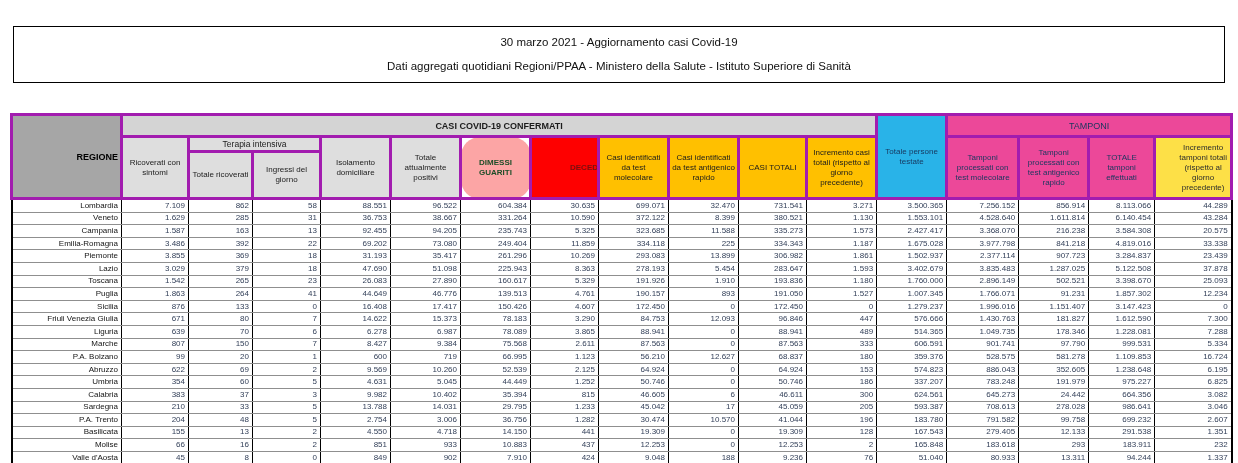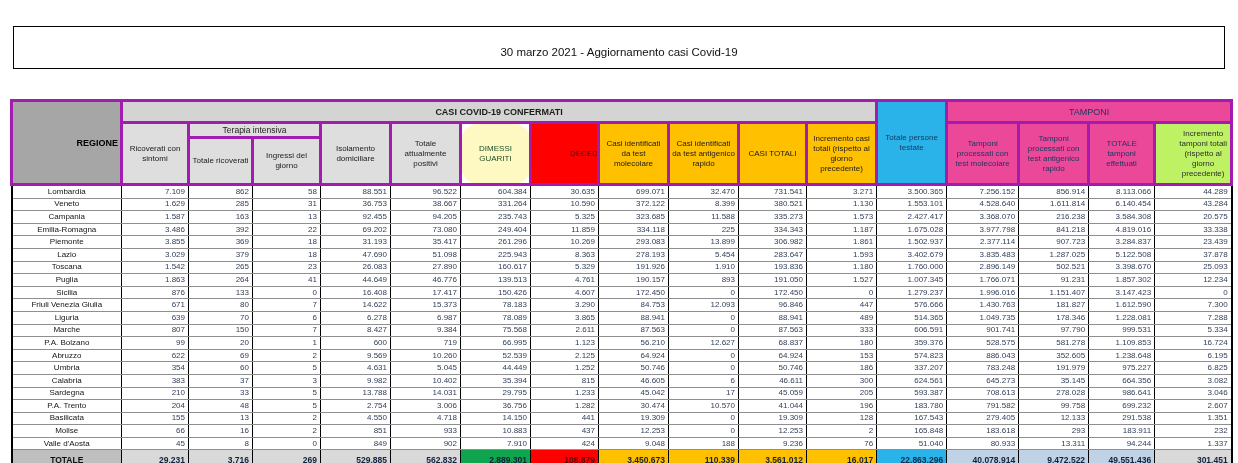--- a/index.html
+++ b/index.html
@@ -1,54 +1,55 @@
 <!DOCTYPE html>
 <html><head>
 <meta charset="utf-8">
 <style>
   html,body{margin:0;padding:0;background:#fff;width:1238px;height:463px;overflow:hidden;
     font-family:"Liberation Sans", sans-serif;}
   .title-box{margin:26px 13px 0 13px;border:1px solid #000;padding:9px 4px 10px 4px;}
-  .title-line{text-align:center;font-size:11.5px;color:#111;margin-top:10px;}
+  .title-line{text-align:center;font-size:11.5px;color:#111;}
   .title-line + .title-line{margin-top:12px;}
   table.covid{margin:30px 0 0 10px;border-collapse:collapse;border:2px solid #000;table-layout:fixed;width:1220px;}
   th,td{overflow:hidden;}
   thead th{border:3px solid #a21caf;font-weight:normal;padding:1px 2px;color:#1b1b1b;}
   .band{height:22px;font-size:9px;font-weight:bold;}
   .band-gray{background:#d4d4d4;font-weight:bold;}
   .subband{height:13px;font-size:8.5px;}
   .hdr{font-size:8px;line-height:1.25;}
   .row3 th{height:42px;}
   .bg-hgray{background:#dedede;}
   .bg-regione{background:#a6a6a6;font-weight:bold;font-size:9px;color:#000;text-align:right;}
-  .bg-green{background:#fef9c3;color:#1c4d27;font-weight:normal;border-radius:19px;}
+  .bg-green{background:#fca5a5;color:#1c4d27;font-weight:bold;border-radius:19px;}
   .bg-red{background:#fe0000;color:#7a0f0f;font-weight:bold;padding-left:38px;}
   .bg-yellow{background:#ffc000;color:#1b1b1b;}
   .bg-cyan{background:#29b3e8;color:#17375e;}
   .bg-blue{background:#ec4899;color:#17375e;}
-  .bg-bluepale{background:#bef264;color:#2c2c2c;padding-left:22px;}
+  .bg-bluepale{background:#fde047;color:#2c2c2c;padding-left:22px;}
   tbody td{border-left:1px solid #000;border-right:1px solid #000;border-top:1px solid #8f8f8f;border-bottom:1px solid #8f8f8f;
     height:11.6px;padding:0 3px;font-size:8px;line-height:1;background:#fff;}
-  tbody td.region{text-align:center;color:#141414;}
+  tbody td.region{text-align:right;color:#141414;}
   tbody td.num{text-align:right;color:#34415a;}
   tr.totrow td{border:1px solid #000;height:19px;font-size:8.5px;font-weight:bold;color:#101010;}
   tr.totrow td.num{color:#10203a;}
   td.t-lbl{background:#bfbfbf;text-align:center;}
   td.t-gray{background:#d9d9d9;}
   td.t-green{background:#10a44f;}
   td.t-red{background:#fe0000;color:#5d0606 !important;}
   td.t-yellow{background:#ffc000;}
   td.t-cyan{background:#29b3e8;color:#0d2c4e !important;}
   td.t-blue{background:#bfd2e6;}
 </style>
 </head>
 <body>
 
 <div class="title-box">
   <div class="title-line">30 marzo 2021 - Aggiornamento casi Covid-19</div>
+  <div class="title-line">Dati aggregati quotidiani Regioni/PPAA - Ministero della Salute - Istituto Superiore di Sanità</div>
 </div>
 
 <table class="covid">
   <colgroup>
     <col style="width:110px">
       <col style="width:67px">
       <col style="width:64px">
       <col style="width:68px">
     <col style="width:70px">
       <col style="width:70px">
@@ -386,21 +387,21 @@
         <td class="num">9.982</td>
         <td class="num">10.402</td>
         <td class="num">35.394</td>
         <td class="num">815</td>
         <td class="num">46.605</td>
         <td class="num">6</td>
         <td class="num">46.611</td>
         <td class="num">300</td>
         <td class="num">624.561</td>
         <td class="num">645.273</td>
-        <td class="num">35.145</td>
+        <td class="num">24.442</td>
         <td class="num">664.356</td>
         <td class="num">3.082</td>
       </tr>
       <tr>
         <td class="region">Sardegna</td>
         <td class="num">210</td>
         <td class="num">33</td>
         <td class="num">5</td>
         <td class="num">13.788</td>
         <td class="num">14.031</td>

